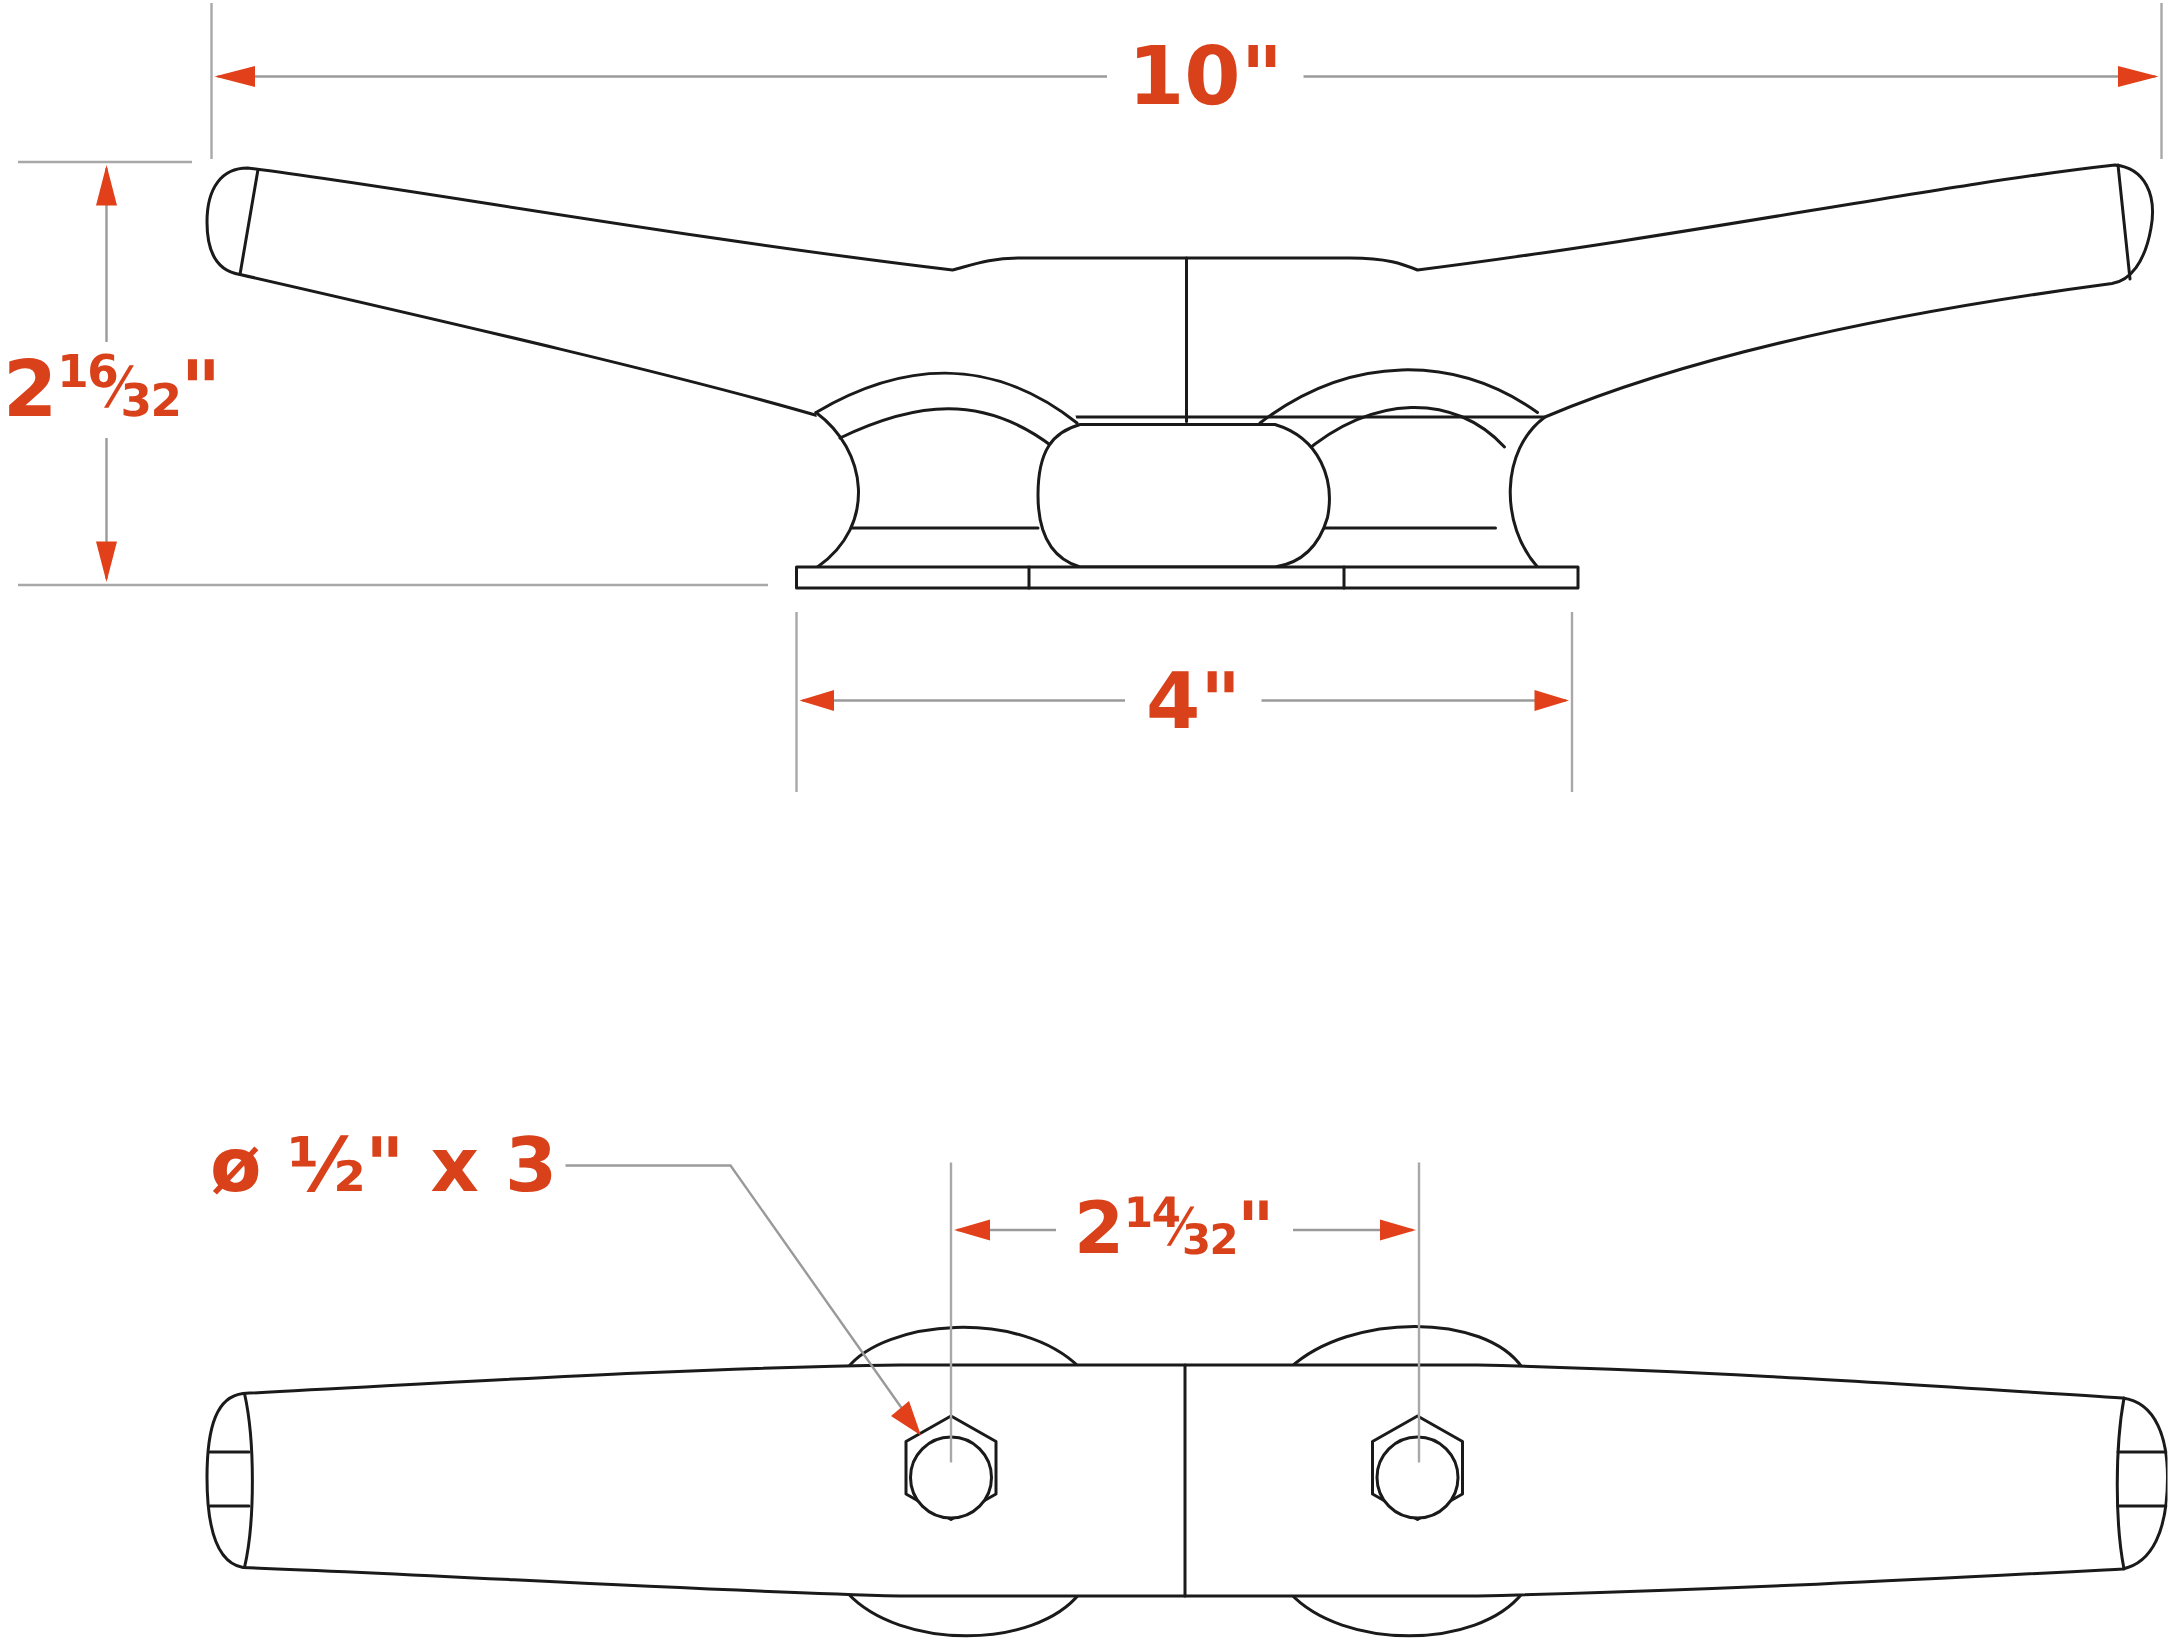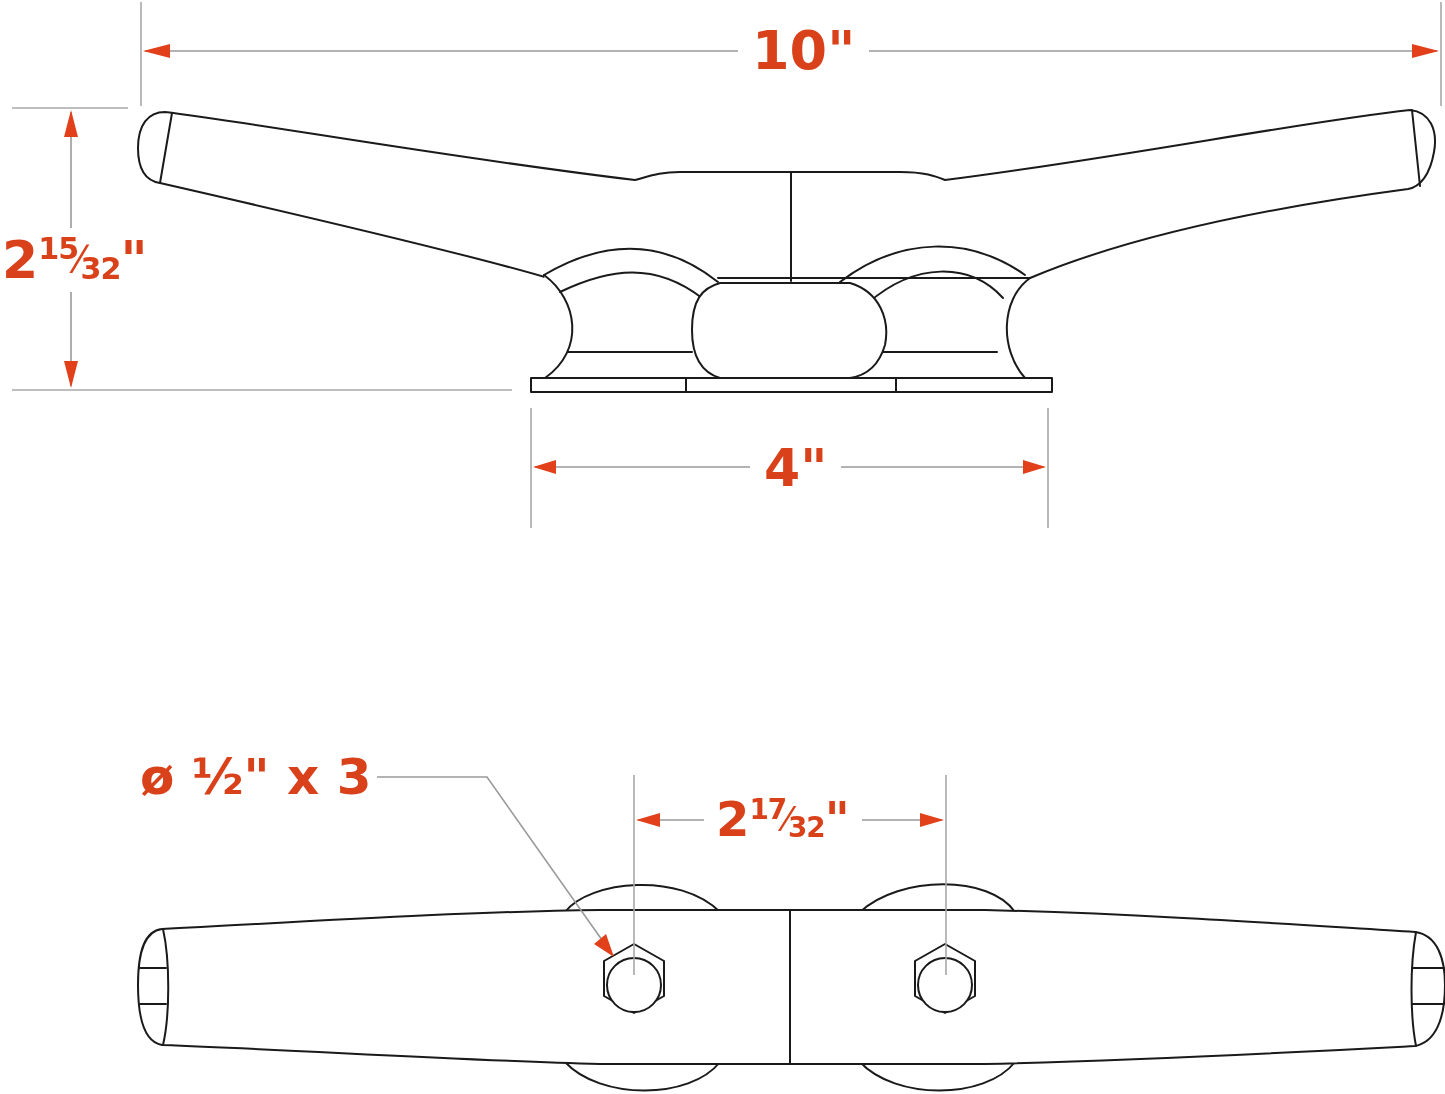--- a/index.html
+++ b/index.html
@@ -130,28 +130,28 @@
     <path class="dim" d="M372,777 L487,777 L602,940"></path>
     <polygon class="arrow" points="614,957 594,944 606,934"></polygon>
   </g>
 </svg>
 
 <div class="label" style="left:738px; top:24px; font-size:54px; padding:0 14px;">
   <span>10</span><span>"</span>
 </div>
 
 <div class="label" style="left:2px; top:228px; font-size:52px; padding:6px 0;">
-  <span>2</span><sup>15</sup><span class="slash">⁄</span><sub>32</sub><span>"</span>
+  <span>2</span><sup>16</sup><span class="slash">⁄</span><sub>32</sub><span>"</span>
 </div>
 
 <div class="label" style="left:750px; top:442px; font-size:52px; padding:0 14px;">
   <span>4</span><span>"</span>
 </div>
 
 <div class="label" style="left:140px; top:752px; font-size:50px; padding:0 6px 0 0;">
   <span>ø</span>
   <span>½</span><span>"</span>
   <span>x 3</span>
 </div>
 
 <div class="label" style="left:704px; top:795px; font-size:48px; padding:0 12px;">
-  <span>2</span><sup>17</sup><span class="slash">⁄</span><sub>32</sub><span>"</span>
+  <span>2</span><sup>14</sup><span class="slash">⁄</span><sub>32</sub><span>"</span>
 </div>
 
 </body></html>

